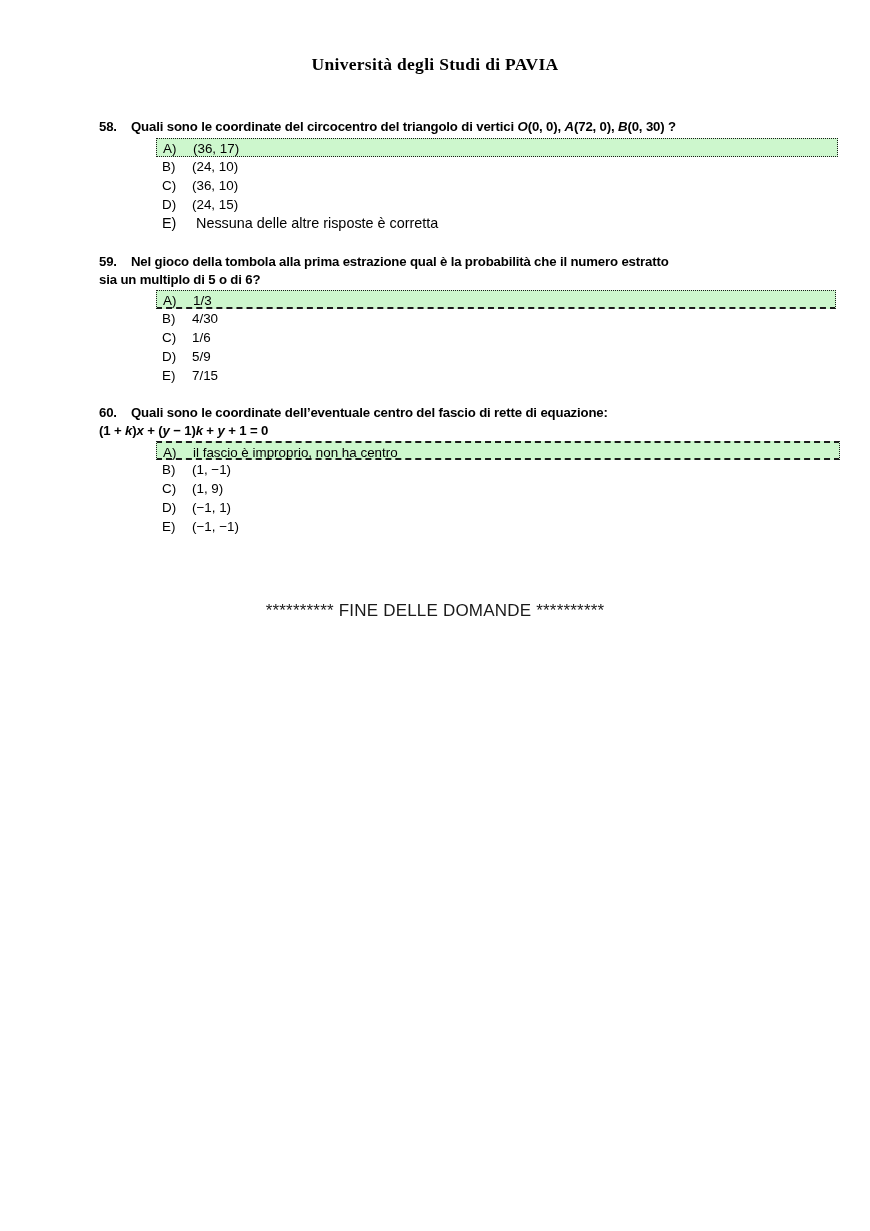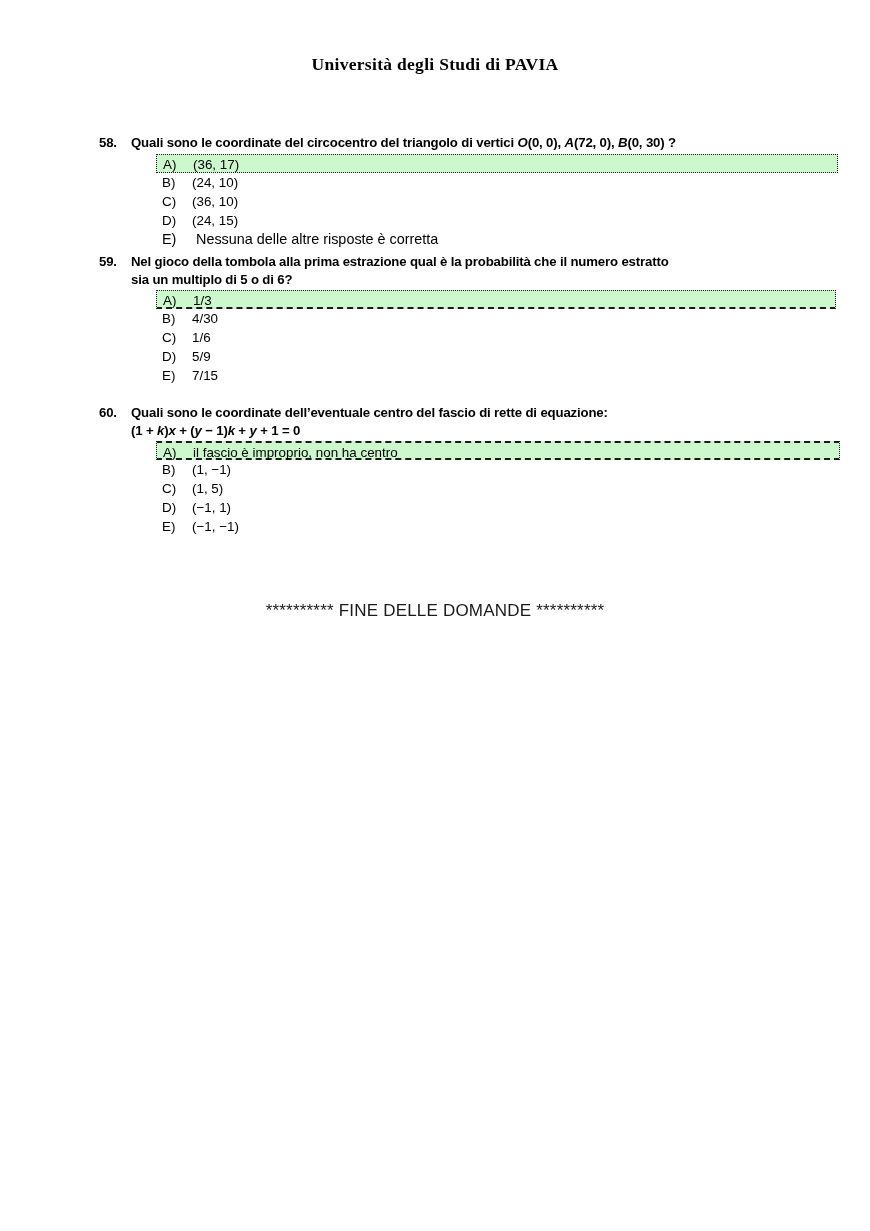--- a/index.html
+++ b/index.html
@@ -60,21 +60,20 @@
     font-weight: bold;
     font-size: 13.2px;
   }
   .q-text {
     display: block;
     margin-left: 32px;
     max-width: 690px;
   }
   .q-text2 {
     display: block;
-    margin-left: 32px;
     max-width: 690px;
   }
   .q-text i, .q-text2 i {
     font-style: italic;
   }
 
   
   .options {
     position: relative;
     margin-top: 2px;
@@ -163,21 +162,21 @@
     color: #1a1a1a;
   }
 </style>
 </head>
 <body>
 
 <div class="page">
 
   <div class="doc-title">Università degli Studi di PAVIA</div>
 
-  <div class="question-block" style="top:118px;margin-top:16px;">
+  <div class="question-block" style="top:118px;">
     <div class="q-head">
       <span class="q-num">58.</span>
       <span class="q-text">Quali sono le coordinate del circocentro del triangolo di vertici <i>O</i>(0, 0), <i>A</i>(72, 0), <i>B</i>(0, 30) ?</span>
     </div>
     <div class="options">
       <div class="opt highlight hl-box-1">
         <span class="lbl">A)</span>
         <span class="val">(36, 17)</span>
       </div>
       <div class="opt">
@@ -239,21 +238,21 @@
       <div class="opt highlight hl-box-3">
         <span class="lbl">A)</span>
         <span class="val">il fascio è improprio, non ha centro</span>
       </div>
       <div class="opt">
         <span class="lbl">B)</span>
         <span class="val">(1, −1)</span>
       </div>
       <div class="opt">
         <span class="lbl">C)</span>
-        <span class="val">(1, 5)</span>
+        <span class="val">(1, 9)</span>
       </div>
       <div class="opt">
         <span class="lbl">D)</span>
         <span class="val">(−1, 1)</span>
       </div>
       <div class="opt">
         <span class="lbl">E)</span>
         <span class="val">(−1, −1)</span>
       </div>
     </div>

